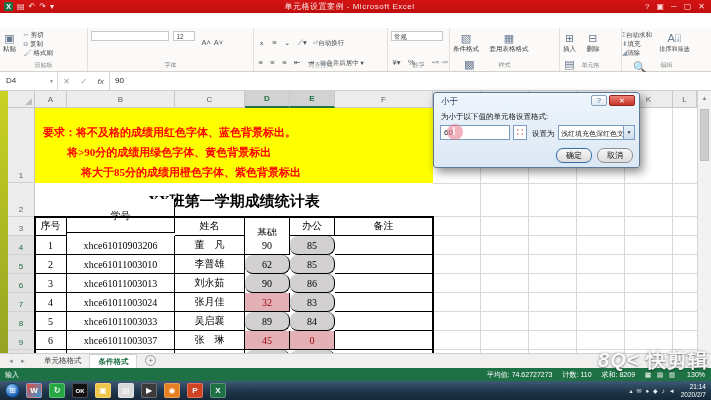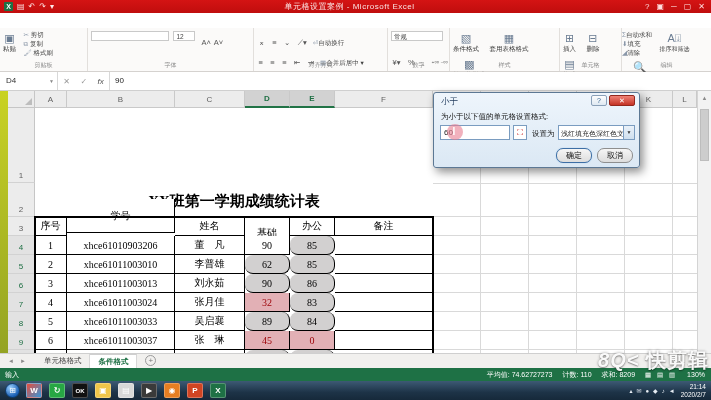--- a/index.html
+++ b/index.html
@@ -286,20 +286,25 @@
         <div class="rowhdr sel" style="top: 221px; height: 19px;">8</div>
         <div class="rowhdr sel" style="top: 240px; height: 19px;">9</div>
         <div class="rowhdr sel" style="top: 259px; height: 19px;">10</div>
       </div>
 
     <div class="gridlines" style="left:433px; top:126px; width:264px; height:136px;"></div>
     <div class="gridlines" style="left:433px; top:17px; width:264px; height:109px; background-image:repeating-linear-gradient(to right, transparent 0 47px, #d9d9d9 47px 48px);"></div>
     <div class="hairline" style="left:433px; top:92px; width:264px; height:1px;"></div>
     <div class="hairline" style="left:433px; top:125px; width:264px; height:1px;"></div>
 
+    <div id="yellowBlock">
+      <div>要求：将不及格的成绩用红色字体、蓝色背景标出。</div>
+      <div>将&gt;90分的成绩用绿色字体、黄色背景标出</div>
+      <div>将大于85分的成绩用橙色字体、紫色背景标出</div>
+    </div>
 
     <div id="tableTitle">XX班第一学期成绩统计表</div>
 
     <div id="cellHost">
         <div class="tcell hdr" style="left: 35px; width: 32px; top: 126px; height: 19px;">序号</div>
         <div class="tcell hdr" style="left: 67px; width: 108px; top: 108px; height: 34px;">学号</div>
         <div class="tcell hdr" style="left: 175px; width: 70px; top: 126px; height: 19px;">姓名</div>
         <div class="tcell hdr" style="left: 245px; width: 45px; top: 126px; height: 32px;">基础</div>
         <div class="tcell hdr" style="left: 290px; width: 45px; top: 126px; height: 19px;">办公</div>
         <div class="tcell hdr" style="left: 335px; width: 98px; top: 126px; height: 19px;">备注</div>

